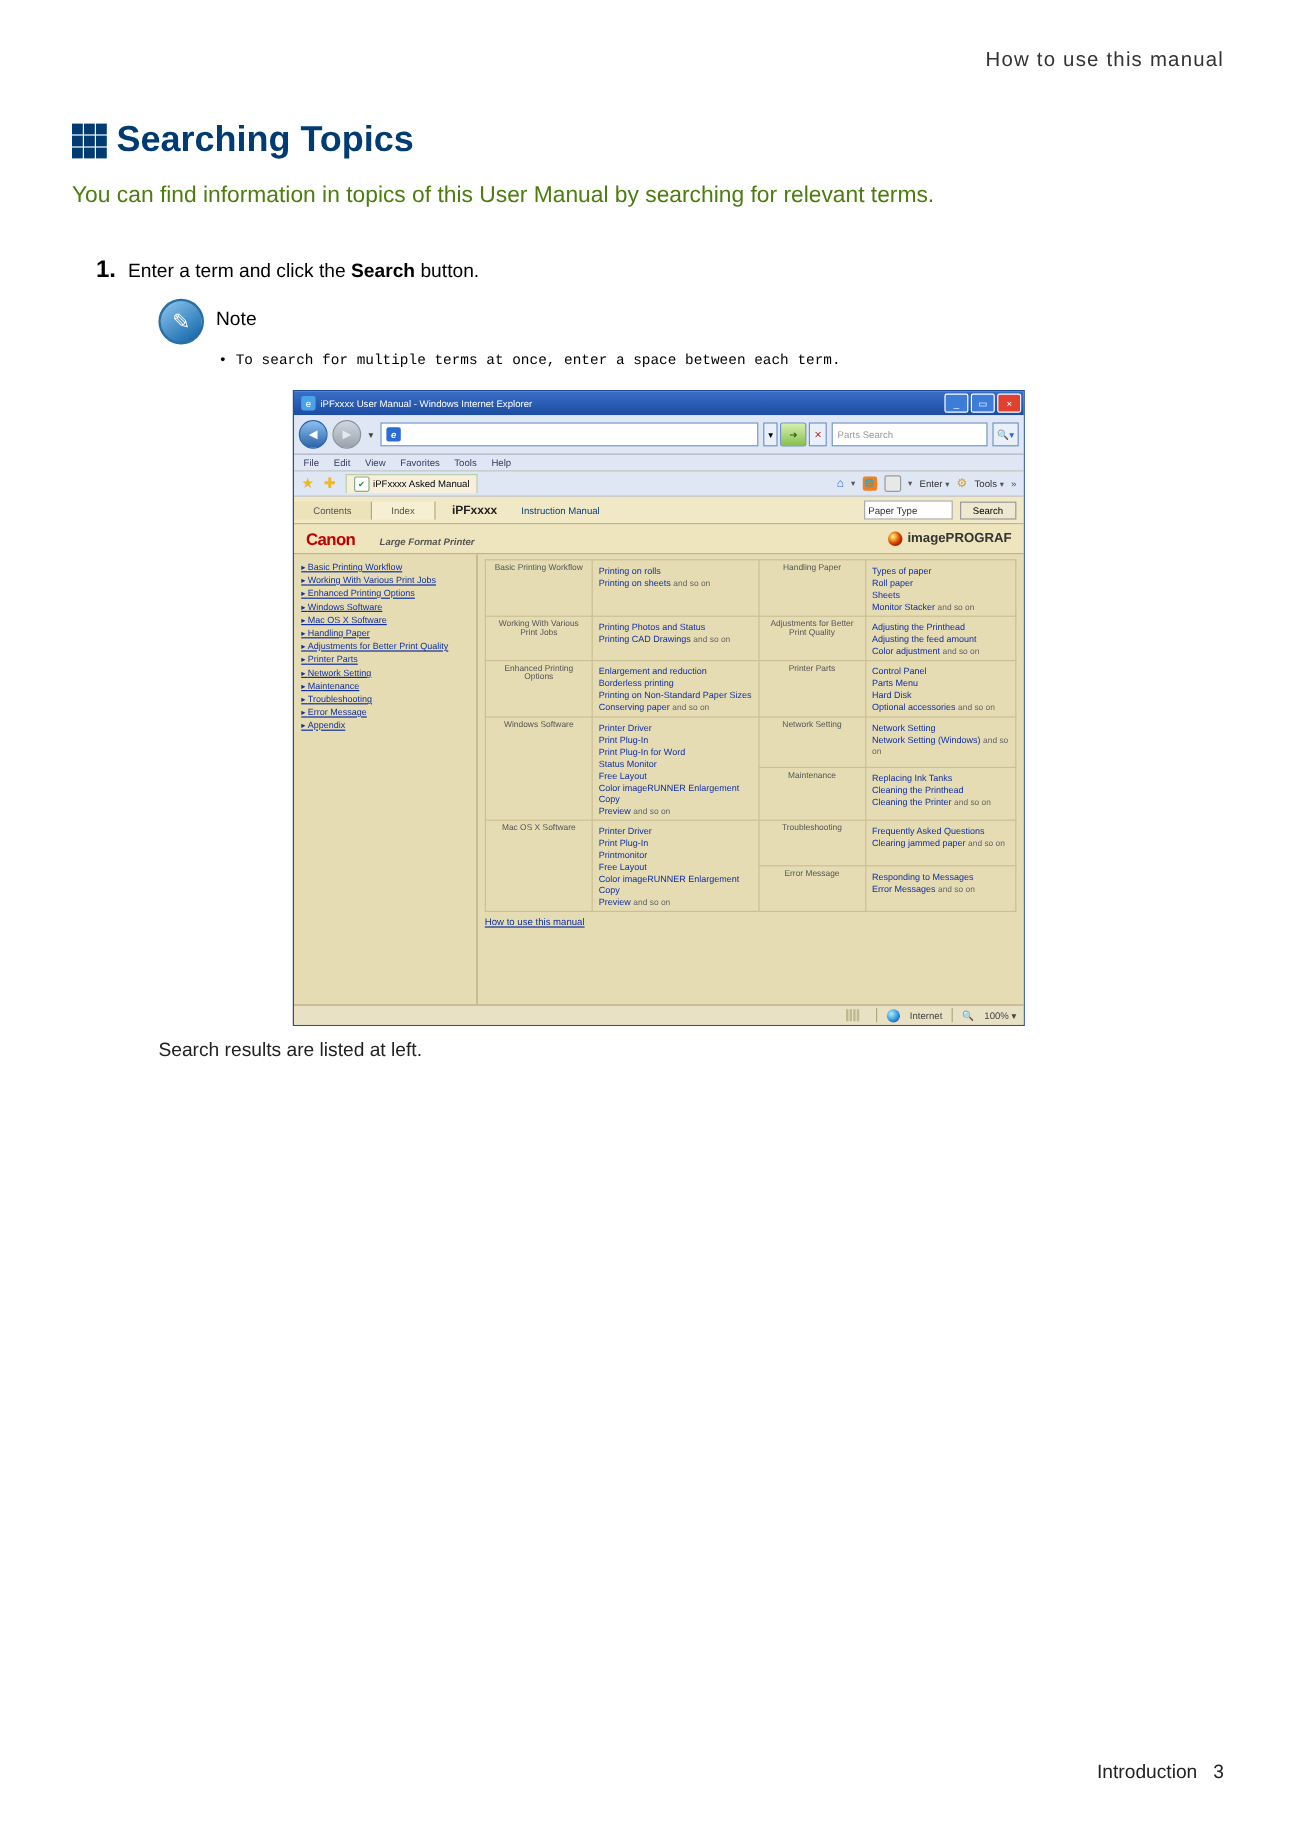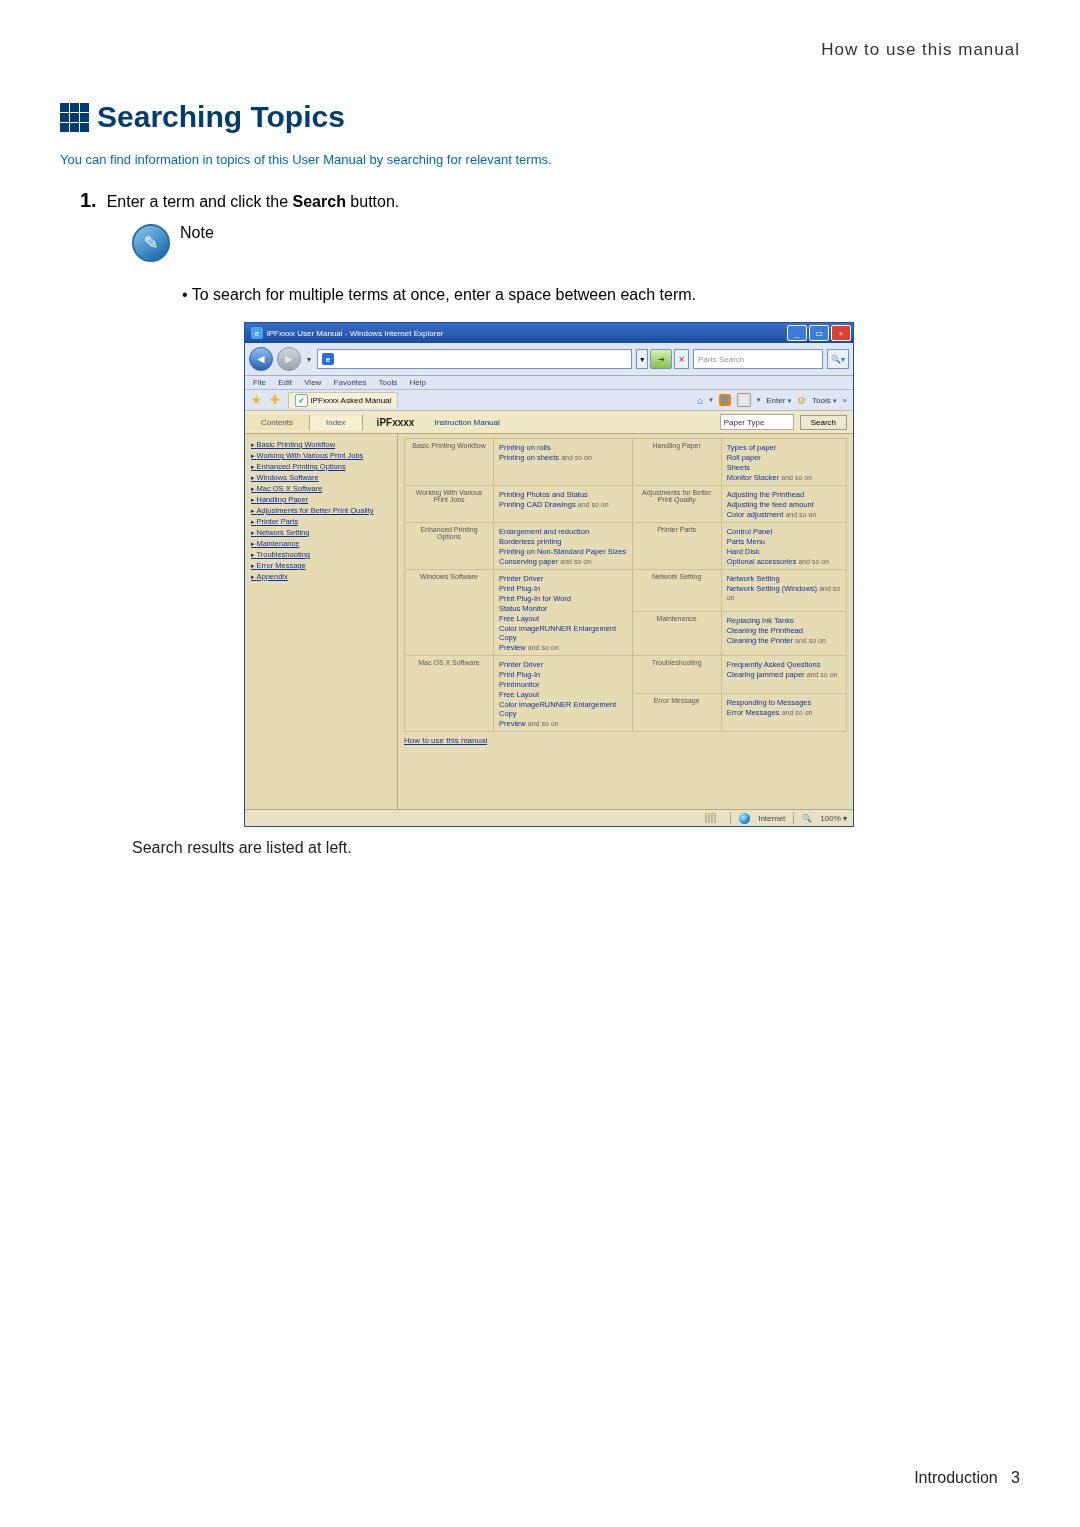--- a/index.html
+++ b/index.html
@@ -35,23 +35,23 @@
   }
   .heading-icon span {
     background: #003c71;
   }
   .heading-text {
     color: #003c71;
     font-size: 30px;
     font-weight: bold;
   }
   .intro-line {
-    font-size: 13px;
-    color: #0369a1;
-    margin-bottom: 22px;
+    font-size: 19px;
+    color: #4d7c0f;
+    margin-bottom: 40px;
   }
   .step-row {
     display: flex;
     align-items: baseline;
     margin-left: 20px;
     margin-bottom: 12px;
     font-size: 16px;
   }
   .step-num {
     font-weight: bold;
@@ -59,21 +59,21 @@
     margin-right: 10px;
   }
   .step-text .bold { font-weight: bold; }
   .note-block {
     margin-left: 72px;
     margin-top: 6px;
     margin-bottom: 10px;
   }
   .note-head {
     display: flex;
-    align-items: flex-start;
+    align-items: center;
   }
   .note-icon {
     width: 34px;
     height: 34px;
     background: linear-gradient(145deg, #8fc8f0, #0b5fa5);
     border-radius: 50%;
     border: 2px solid #2a6fa3;
     display: flex;
     align-items: center;
     justify-content: center;
@@ -83,22 +83,23 @@
     content: "✎";
     color: #fff;
     font-size: 18px;
   }
   .note-label {
     font-size: 16px;
     padding-bottom: 2px;
   }
   .note-bullet {
     margin-left: 50px;
-    margin-top: 24px;
-    font-size: 16px;
+    margin-top: 6px;
+    font-size: 12px;
+    font-family: Liberation Mono, monospace;
   }
   .note-bullet::before {
     content: "• ";
   }
 
   
   .browser {
     width: 608px;
     margin: 18px auto 12px 184px;
     border: 1px solid #2050a0;
@@ -327,20 +328,29 @@
 
     <div class="inner-top">
       <div class="inner-tab active">Contents</div>
       <div class="inner-tab">Index</div>
       <div class="prod-name">iPFxxxx</div>
       <div class="inst-man">Instruction Manual</div>
       <div class="srch-field">Paper Type</div>
       <div class="srch-btn">Search</div>
     </div>
 
+    <div class="titlestrip">
+      <div>
+        <span class="brand">Canon</span>
+        <span class="lfp">Large Format Printer</span>
+      </div>
+      <div class="ipg">
+        <span class="ipg-ball"></span><span>imagePROGRAF</span>
+      </div>
+    </div>
 
     <div class="content-area">
       <div class="leftcol">
         <a>Basic Printing Workflow</a>
         <a>Working With Various Print Jobs</a>
         <a>Enhanced Printing Options</a>
         <a>Windows Software</a>
         <a>Mac OS X Software</a>
         <a>Handling Paper</a>
         <a>Adjustments for Better Print Quality</a>

